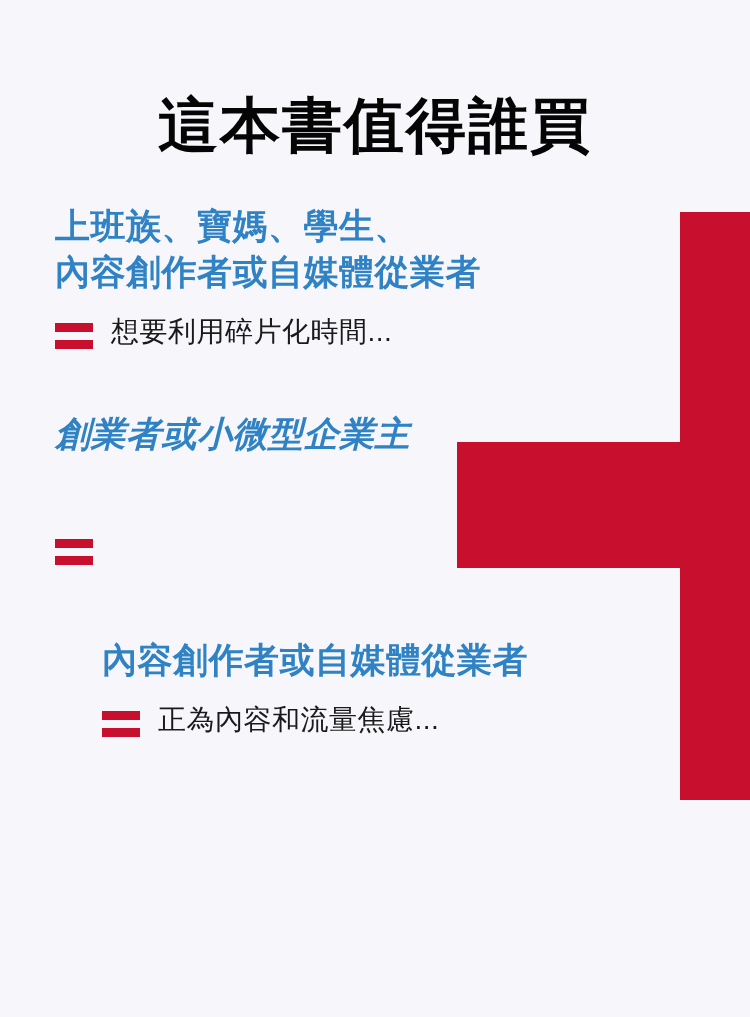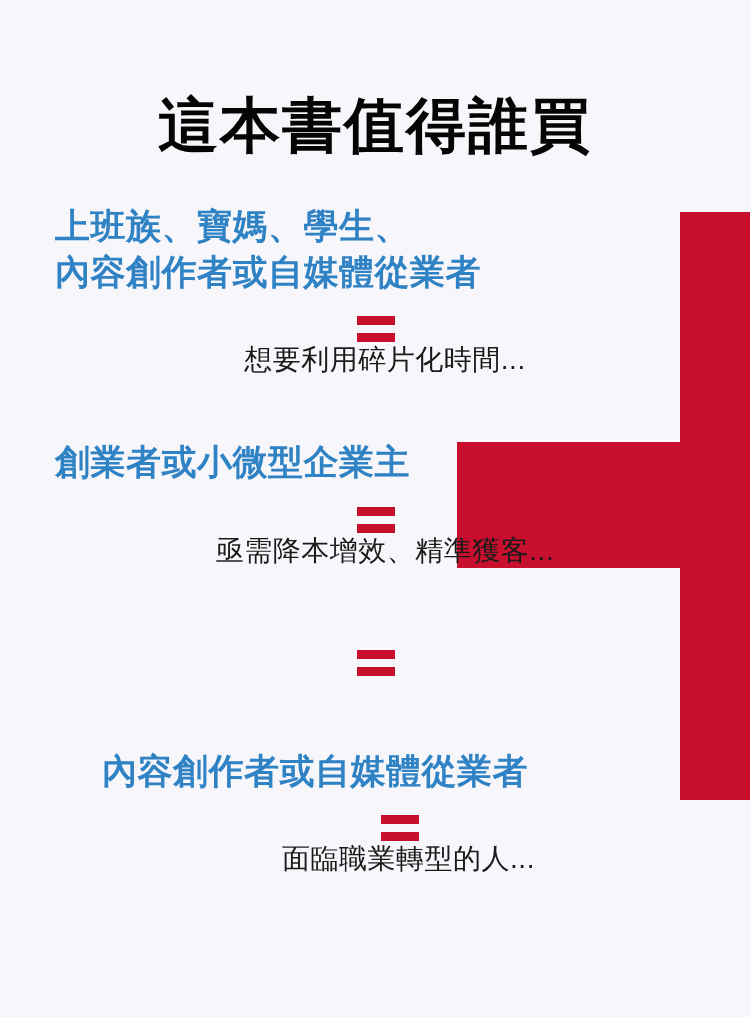--- a/index.html
+++ b/index.html
@@ -59,39 +59,38 @@
     left: 55px;
     top: 203px;
     width: 660px;
     z-index: 4;
   }
 
   .section {
     position: relative;
   }
   .section.s1 { margin-top: 0px; }
-  .section.s2 { margin-top: 62px; }
+  .section.s2 { margin-top: 62px; font-style: italic; }
   .section.s3 { margin-top: 80px; }
   .section.s4 { margin-top: 72px; margin-left: 47px; }
 
   .section-heading {
     color: #2f82c4;
     font-weight: 700;
     font-size: 35px;
     line-height: 1.30;
     letter-spacing: 0.5px;
     margin: 0;
     white-space: pre-line;
   }
 
   .bullet-row {
     display: flex;
-    align-items: center;
+    align-items: flex-end;
     margin-top: 20px;
-    flex-direction: column;
   }
 
   .bullet-marker {
     flex: 0 0 auto;
     width: 38px;
     margin-right: 18px;
     margin-top: 2px;
   }
   .bullet-marker .bar {
     display: block;
@@ -131,43 +130,36 @@
         <span class="bullet-marker">
           <span class="bar"></span>
             <span class="bar"></span>
         </span>
         <span class="bullet-text">想要利用碎片化時間...</span>
       </div>
     </div>
 
     <div class="section s2">
       <h2 class="section-heading">創業者或小微型企業主</h2>
-      <div class="bullet-row">
-        <span class="bullet-marker">
-          <span class="bar"></span>
-            <span class="bar"></span>
-        </span>
-        <span class="bullet-text">亟需降本增效、精準獲客...</span>
-      </div>
     </div>
 
     <div class="section s3">
       <div class="bullet-row">
         <span class="bullet-marker">
           <span class="bar"></span>
             <span class="bar"></span>
         </span>
       </div>
     </div>
 
     <div class="section s4">
       <h2 class="section-heading">內容創作者或自媒體從業者</h2>
       <div class="bullet-row">
         <span class="bullet-marker">
           <span class="bar"></span>
             <span class="bar"></span>
         </span>
-        <span class="bullet-text">面臨職業轉型的人...</span>
+        <span class="bullet-text">正為內容和流量焦慮...</span>
       </div>
     </div>
 
   </div>
 </div>
 
 </body></html>

